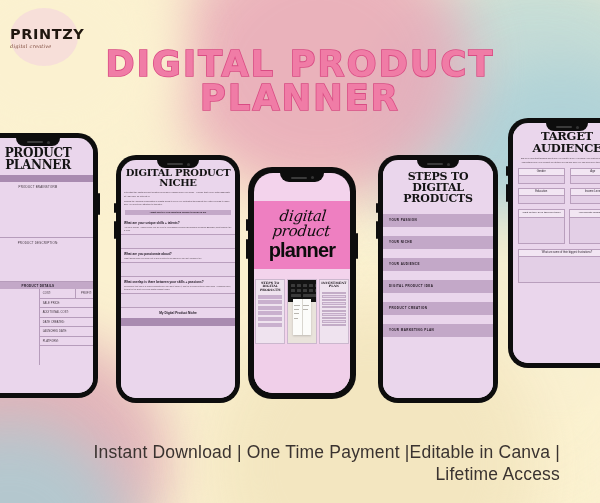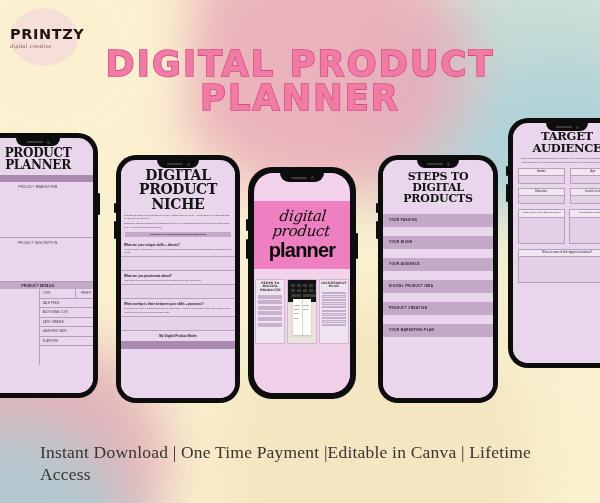--- a/index.html
+++ b/index.html
@@ -43,22 +43,22 @@
     font-family:"DejaVu Sans", sans-serif; font-weight:bold;
     font-size:35px; line-height:.97; letter-spacing:2.2px;
     color:#f07ca6;
     -webkit-text-stroke:1.6px #d94c84;
     paint-order: stroke fill;
   }
   #title .l2 { display:block; }
 
   
   #footer {
-    position:absolute; left:40px; right:40px; bottom:18px; text-align:left; z-index:5;
-    font-family:Liberation Serif, serif;
+    position:absolute; left:40px; right:40px; bottom:18px; text-align:right; z-index:5;
+    font-family:Liberation Sans, sans-serif;
     font-size:17.5px; line-height:1.22; color:#3a3330; letter-spacing:.2px;
   }
 
   
   .phone { position:absolute; background:#0d0d0d; border-radius:20px; z-index:4; padding:5px; }
   .phone.big { border-radius:24px; padding:6px; }
   .screen { width:100%; height:100%; background:#ead6ec; border-radius:15px; overflow:hidden; position:relative; }
   .phone.big .screen { border-radius:19px; }
   .notch {
     position:absolute; left:50%; transform:translateX(-50%); top:0;
@@ -90,21 +90,21 @@
   .p1-grid { display:flex; height:76px; }
   .p1-notes { width:52%; border-right:.5px solid #b69cbb; padding:3px 0 0 3px; }
   .p1-rows { width:48%; }
   .p1-row { height:9.5px; border-bottom:.5px solid #b69cbb; display:flex; align-items:center; }
   .p1-row span { font-size:2.6px; color:#3a2f38; padding-left:2.5px; letter-spacing:.15px; }
   .p1-row .sp { border-left:.5px solid #b69cbb; margin-left:auto; height:100%; display:flex; align-items:center; width:34%; }
 
   
   #p2 { left:116px; top:155px; width:124px; height:248px; }
   #p2 .notch { width:42px; height:8px; }
-  #p2 .pg-title { font-size:14px; letter-spacing:-.3px; margin:8px 0 3px; }
+  #p2 .pg-title { font-size:10px; letter-spacing:-.3px; margin:8px 0 3px; }
   .p2-intro { font-size:2.2px; color:#4a3c46; line-height:1.5; padding:0 3px; }
   .p2-hl { background:#c3a8c8; text-align:center; font-size:2.3px; font-weight:bold; color:#20161f; padding:1.5px 2px; margin:3px 4px; }
   .p2-q { font-size:3.1px; font-weight:bold; color:#1d1520; padding:3px 3px 1px; }
   .p2-sub { font-size:2.1px; color:#4d3f49; line-height:1.5; padding:0 3px 2px; }
   .p2-ans { height:15px; border-top:.5px solid #b99fbd; border-bottom:.5px solid #b99fbd; background:#e6d3e9; }
   .p2-foot { text-align:center; font-size:3.2px; font-weight:bold; color:#1d1520; padding:3px 0; }
   .p2-footbar { height:8px; background:#a98bb0; }
 
   
   #p3 { left:248px; top:167px; width:108px; height:232px; }

